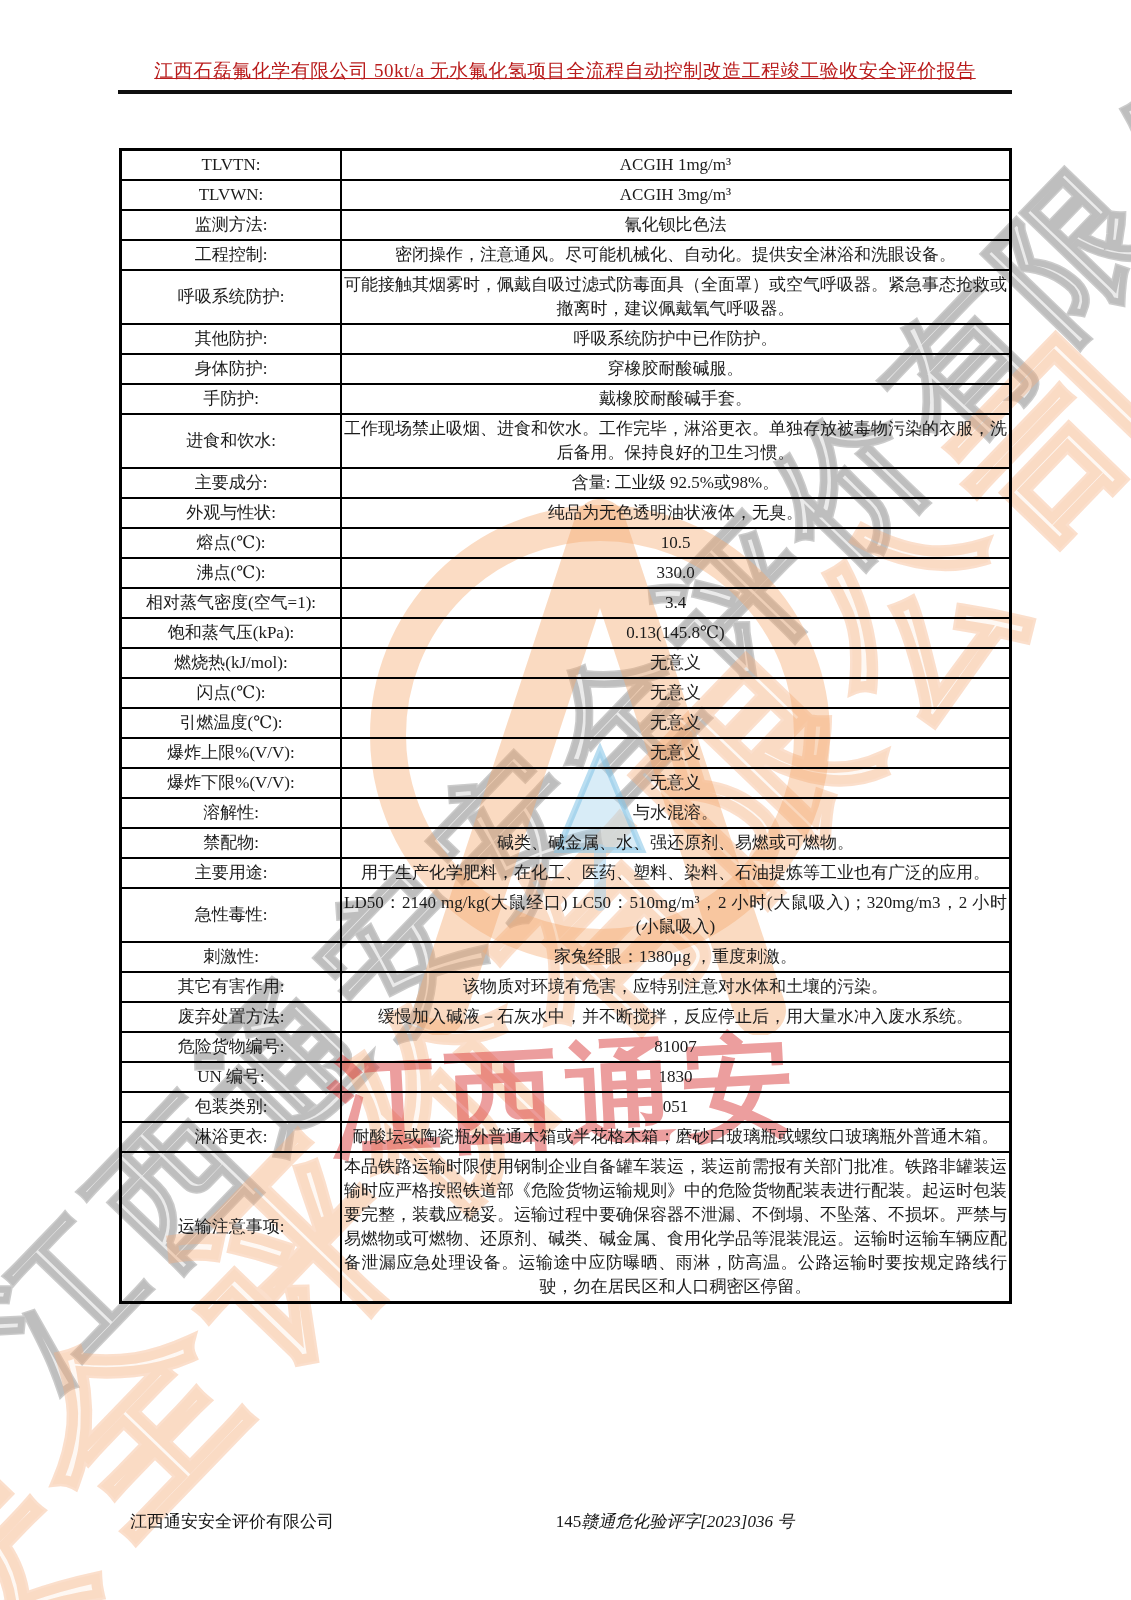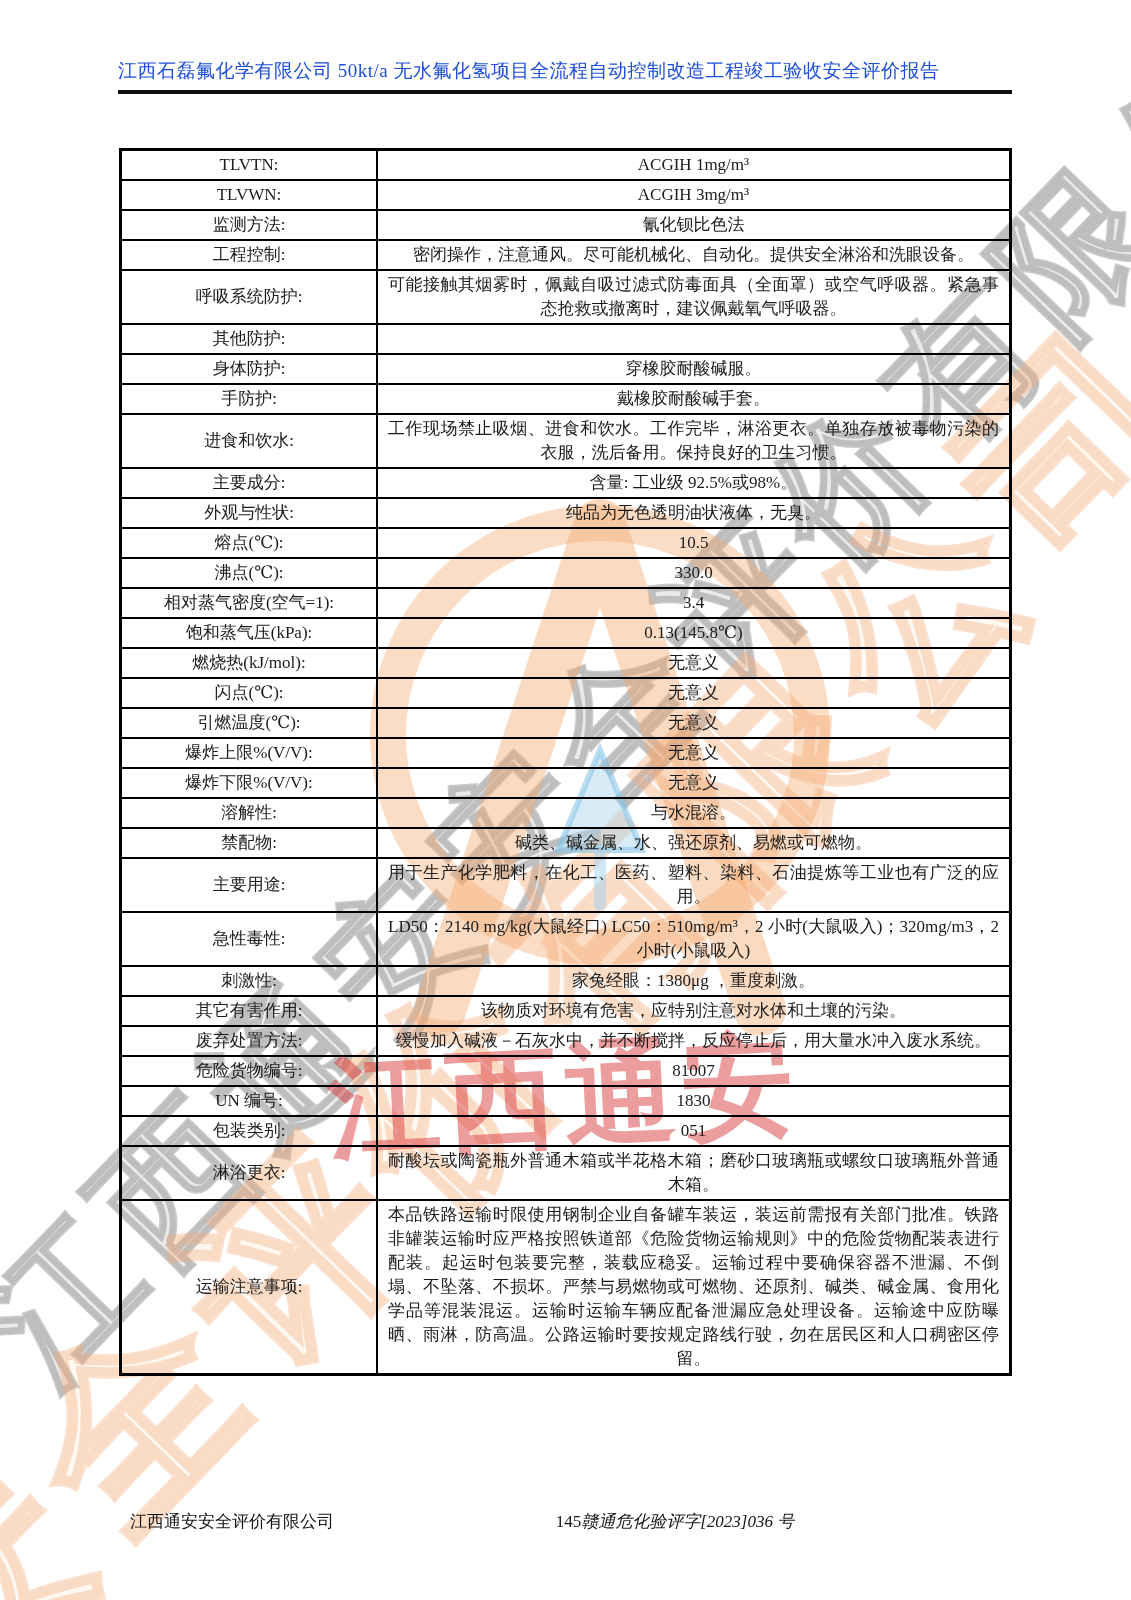--- a/index.html
+++ b/index.html
@@ -28,42 +28,42 @@
   .wm-red{
     position:absolute;left:328px;top:1022px;
     font-size:112px;font-weight:bold;letter-spacing:6px;white-space:nowrap;
     transform:rotate(-3deg);
     color:rgba(218,62,62,0.50);
   }
   
   .content{position:absolute;inset:0;z-index:1;}
   .page-header{
     position:absolute;top:58px;left:118px;width:894px;
-    font-size:19px;letter-spacing:0.5px;color:#1d4ed8;
+    text-align:center;font-size:19px;letter-spacing:0.5px;color:#b91c1c;text-decoration:underline;
   }
   .header-rule{
     position:absolute;top:90px;left:118px;width:894px;height:0;
     border-top:4px solid #101010;
   }
   .props{
     position:absolute;top:148px;left:119px;width:893px;
     border:3px solid #000;box-sizing:border-box;background:transparent;
     font-size:17px;line-height:24px;
   }
   .row{display:flex;border-bottom:2.5px solid #000;}
   .row:last-child{border-bottom:none;}
   .cell{box-sizing:border-box;}
   .label{
-    width:256px;border-right:2.5px solid #000;
+    width:220px;border-right:2.5px solid #000;
     display:flex;align-items:center;justify-content:center;
     padding:2px 12px;text-align:right;
   }
   .value{
     flex:1;display:flex;align-items:flex-start;
-    padding:2px 10px;
+    padding:2px 2px;
     border-radius:11px;
   }
   .value-text{
     width:100%;text-align:justify;text-align-last:center;
   }
   .page-footer{
     position:absolute;top:1488px;left:130px;right:124px;
     display:grid;grid-template-columns:1fr auto 1fr;align-items:baseline;
     font-size:17px;color:#151515;
   }
@@ -134,20 +134,23 @@
     </div>
     <div class="cell value">
       <div class="value-text">可能接触其烟雾时，佩戴自吸过滤式防毒面具（全面罩）或空气呼吸器。紧急事态抢救或撤离时，建议佩戴氧气呼吸器。</div>
     </div>
   </div>
 
   <div class="row">
     <div class="cell label">
       <span class="label-text">其他防护:</span>
     </div>
+    <div class="cell value">
+      <div class="value-text">呼吸系统防护中已作防护。</div>
+    </div>
   </div>
 
   <div class="row">
     <div class="cell label">
       <span class="label-text">身体防护:</span>
     </div>
     <div class="cell value">
       <div class="value-text">穿橡胶耐酸碱服。</div>
     </div>
   </div>

